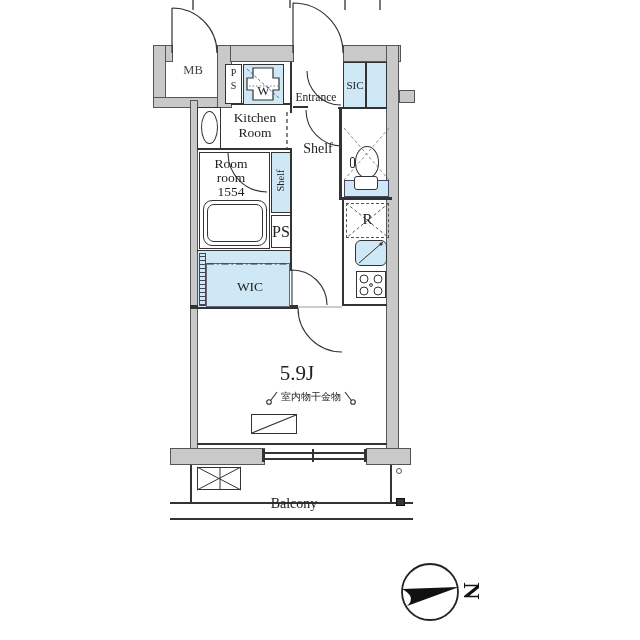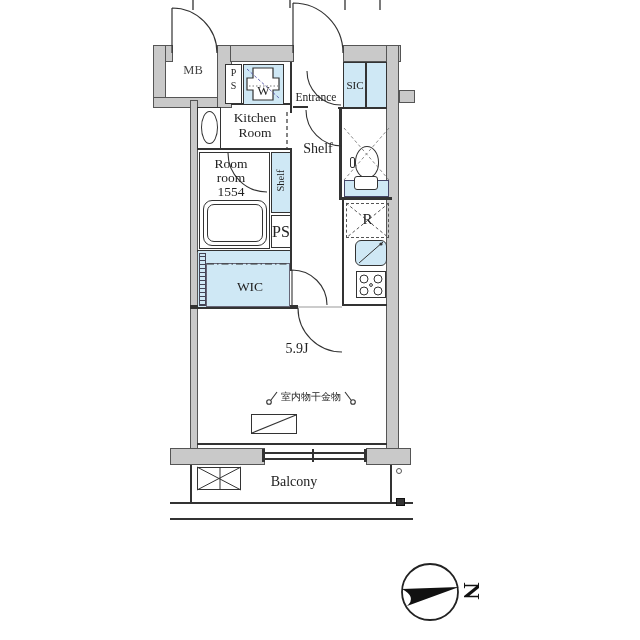--- a/index.html
+++ b/index.html
@@ -154,17 +154,17 @@
   <div class="lbl" style="left:205px;top:111px;width:100px;font-size:13.5px">Kitchen</div>
   <div class="lbl" style="left:205px;top:126px;width:100px;font-size:13.5px">Room</div>
   <div class="lbl" style="left:293px;top:142px;width:50px;font-size:14px">Shelf</div>
   <div class="lbl" style="left:206px;top:157px;width:50px;font-size:13.5px">Room</div>
   <div class="lbl" style="left:206px;top:171px;width:50px;font-size:13.5px">room</div>
   <div class="lbl" style="left:206px;top:185px;width:50px;font-size:13.5px">1554</div>
   <div class="lbl" style="left:262px;top:175px;width:38px;font-size:10.5px;transform:rotate(-90deg)">Shelf</div>
   <div class="lbl" style="left:271px;top:224px;width:20px;font-size:16px">PS</div>
   <div class="lbl" style="left:210px;top:280px;width:80px;font-size:13.5px">WIC</div>
   <div class="lbl" style="left:346px;top:212px;width:43px;font-size:15px">R</div>
-  <div class="lbl" style="left:262px;top:342px;width:70px;font-size:14px">5.9J</div>
+  <div class="lbl" style="left:262px;top:362px;width:70px;font-size:21px">5.9J</div>
   <div class="lbl" style="left:278px;top:392px;width:66px;font-size:10px">室内物干金物</div>
-  <div class="lbl" style="left:254px;top:475px;width:80px;font-size:14px">Balcony</div>
+  <div class="lbl" style="left:254px;top:497px;width:80px;font-size:14px">Balcony</div>
 
 </div>
 
 </body></html>

